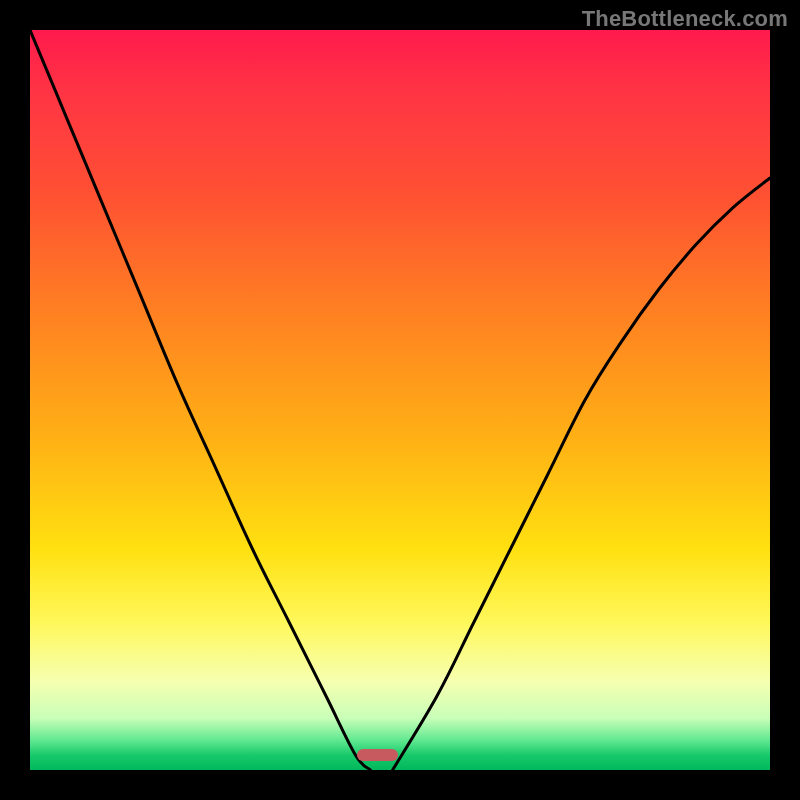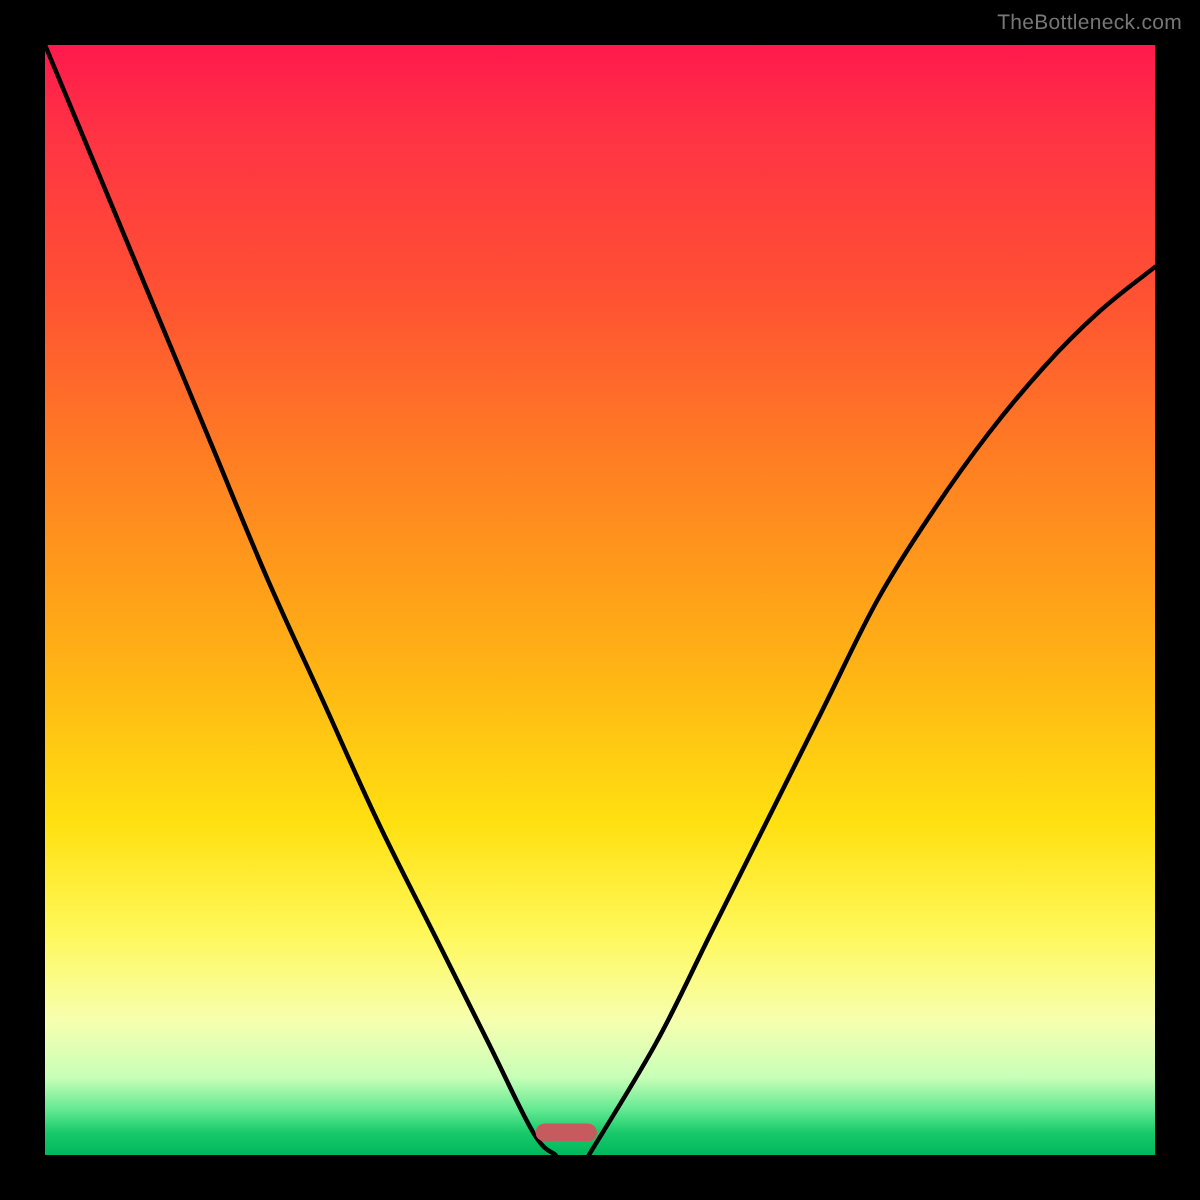--- a/index.html
+++ b/index.html
@@ -35,22 +35,22 @@
       #60e890 96%,
       #18c96a 98%,
       #00b85c 100%
     );
   }
   .watermark {
     position: absolute;
     top: 6px;
     right: 12px;
     color: #777;
-    font-size: 14px;
-    font-weight: 400;
+    font-size: 22px;
+    font-weight: 700;
     letter-spacing: 0.2px;
     z-index: 5;
   }
   svg.curves {
     position: absolute;
     inset: 0;
     width: 100%;
     height: 100%;
   }
   .marker {

